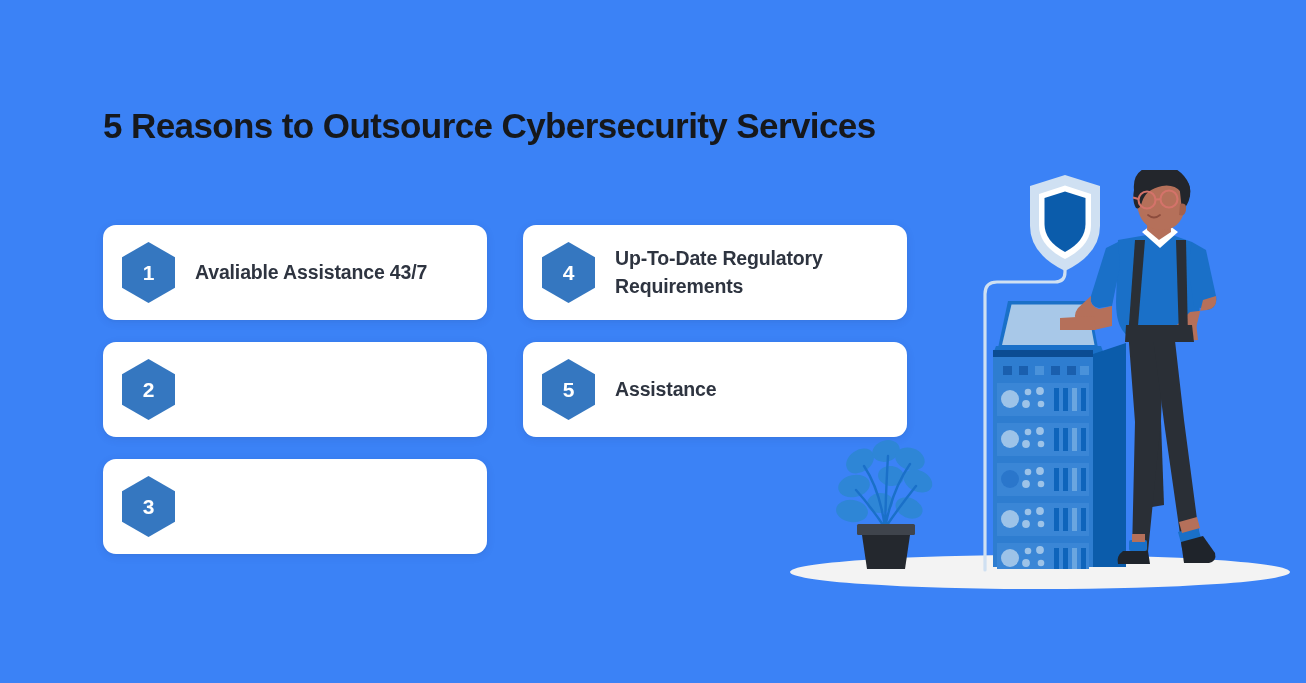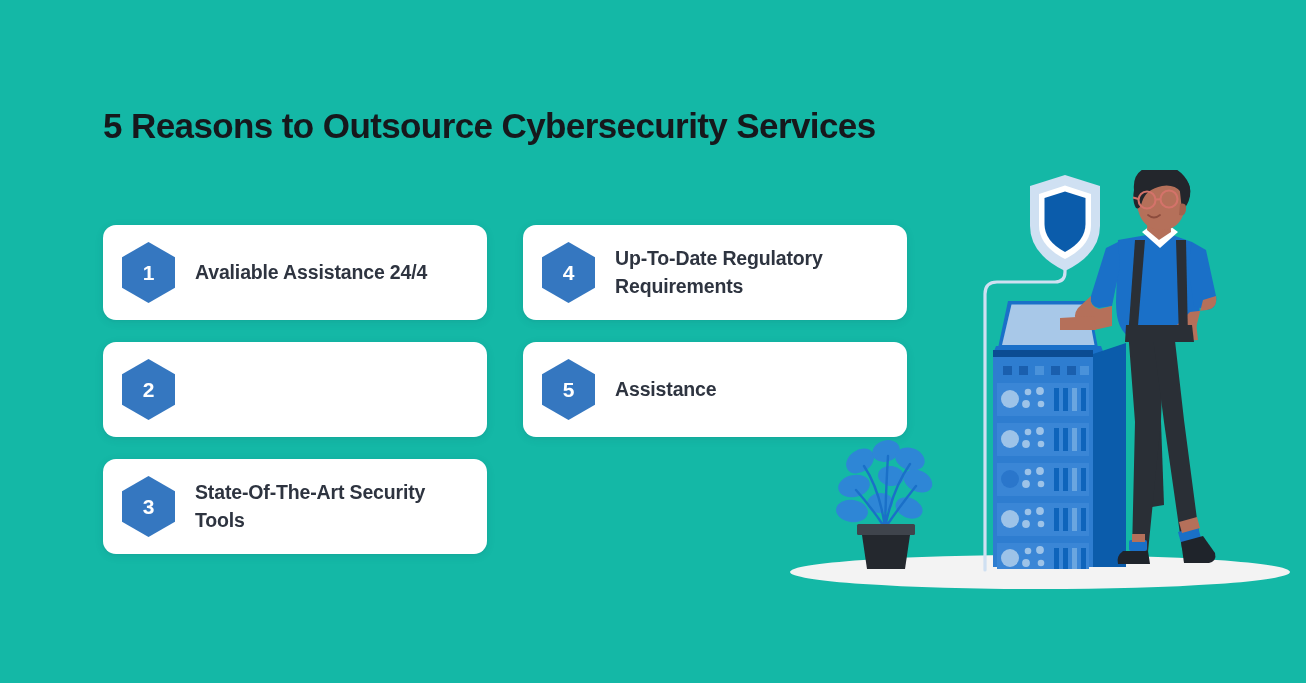--- a/index.html
+++ b/index.html
@@ -12,21 +12,21 @@
     height: 683px;
     position: relative;
     overflow: hidden;
     font-family: "Liberation Sans", sans-serif;
     -webkit-font-smoothing: antialiased;
   }
 
   #page {
     position: absolute;
     inset: 0;
-    background: #14b8a6;
+    background: #3b82f6;
     padding-left: 8px;
   }
 
   
   #page-title {
     position: absolute;
     left: 103px;
     top: 82px;
     width: 1000px;
     font-size: 35px;
@@ -101,34 +101,33 @@
 <body>
 
 <div id="page">
 
   <h1 id="page-title">5 Reasons to Outsource Cybersecurity Services</h1>
 
   <div class="card col-left row-1">
     <div class="hex">
       <span class="hex-num">1</span>
     </div>
-    <div class="card-label">Avaliable Assistance 24/4</div>
+    <div class="card-label">Avaliable Assistance 43/7</div>
   </div>
 
   <div class="card col-left row-2">
     <div class="hex">
       <span class="hex-num">2</span>
     </div>
   </div>
 
   <div class="card col-left row-3">
     <div class="hex">
       <span class="hex-num">3</span>
     </div>
-    <div class="card-label">State-Of-The-Art Security Tools</div>
   </div>
 
   <div class="card col-right row-1">
     <div class="hex">
       <span class="hex-num">4</span>
     </div>
     <div class="card-label">Up-To-Date Regulatory Requirements</div>
   </div>
 
   <div class="card col-right row-2">

